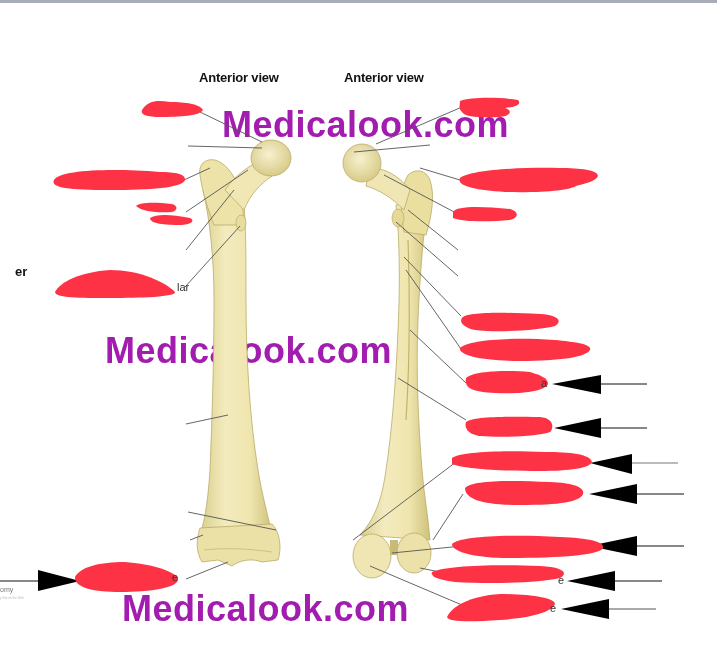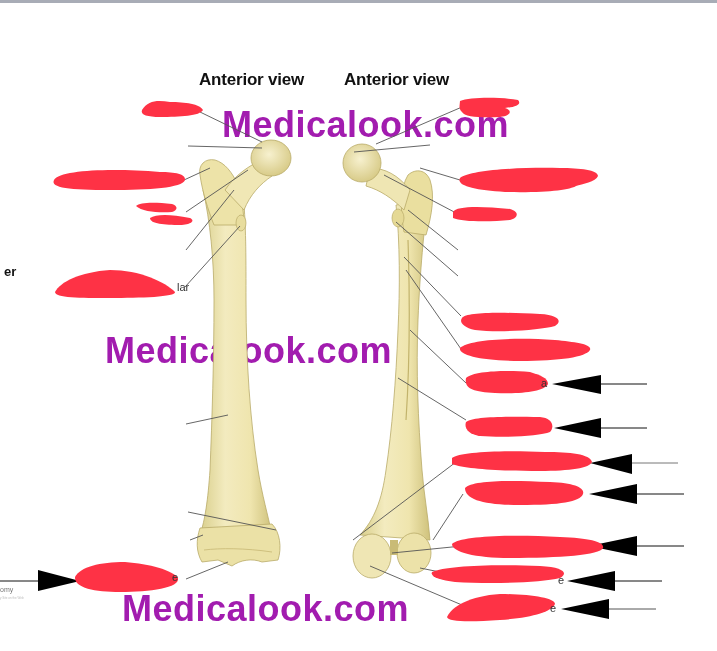--- a/index.html
+++ b/index.html
@@ -2,41 +2,41 @@
 <html><head>
   <meta charset="utf-8">
   <style>
     html, body { margin: 0; padding: 0; }
     body {
       width: 717px; height: 651px; overflow: hidden;
       background: #ffffff; position: relative;
       font-family: "Liberation Sans", sans-serif;
     }
     .topbar { position: absolute; left: 0; top: 0; width: 717px; height: 3px; background: #a8acb6; }
-    .view-title { position: absolute; font-weight: bold; font-size: 17px; color: #111; letter-spacing: -0.2px; }
+    .view-title { position: absolute; font-weight: bold; font-size: 13px; color: #111; letter-spacing: -0.2px; }
     .side-text { position: absolute; font-weight: bold; font-size: 13px; color: #111; }
     .watermark { position: absolute; font-weight: bold; font-size: 36px; color: #a21caf; letter-spacing: 0.5px; white-space: nowrap; }
     .small-caption { position: absolute; font-size: 8px; color: #777; }
     .tiny-caption { position: absolute; font-size: 3px; color: #bbb; }
     svg.canvas { position: absolute; left: 0; top: 0; }
     .label-text { position: absolute; font-size: 11px; color: #333; }
   </style>
 </head>
 <body>
 
 <div class="topbar"></div>
 
 <div class="watermark" style="left:222px; top:104px;">Medicalook.com</div>
 <div class="watermark" style="left:105px; top:330px;">Medicalook.com</div>
 <div class="watermark" style="left:122px; top:588px;">Medicalook.com</div>
 
 <div class="view-title" style="left:199px; top:70px;">Anterior view</div>
 <div class="view-title" style="left:344px; top:70px;">Anterior view</div>
 
-<div class="side-text" style="left:4px; top:264px;">er</div>
+<div class="side-text" style="left:15px; top:264px;">er</div>
 <div class="small-caption" style="left:0px; top:586px; font-size:7px;">omy</div>
 <div class="tiny-caption" style="left:0px; top:596px; font-size:3px;">y Site on the Web</div>
 
 <svg class="canvas" width="717" height="651" viewBox="0 0 717 651">
   <defs>
     <linearGradient id="boneG" x1="0" x2="1" y1="0" y2="0">
       <stop offset="0" stop-color="#d9cf8c"></stop>
       <stop offset="0.35" stop-color="#f3ebbf"></stop>
       <stop offset="0.7" stop-color="#efe5ae"></stop>
       <stop offset="1" stop-color="#cfc27c"></stop>

